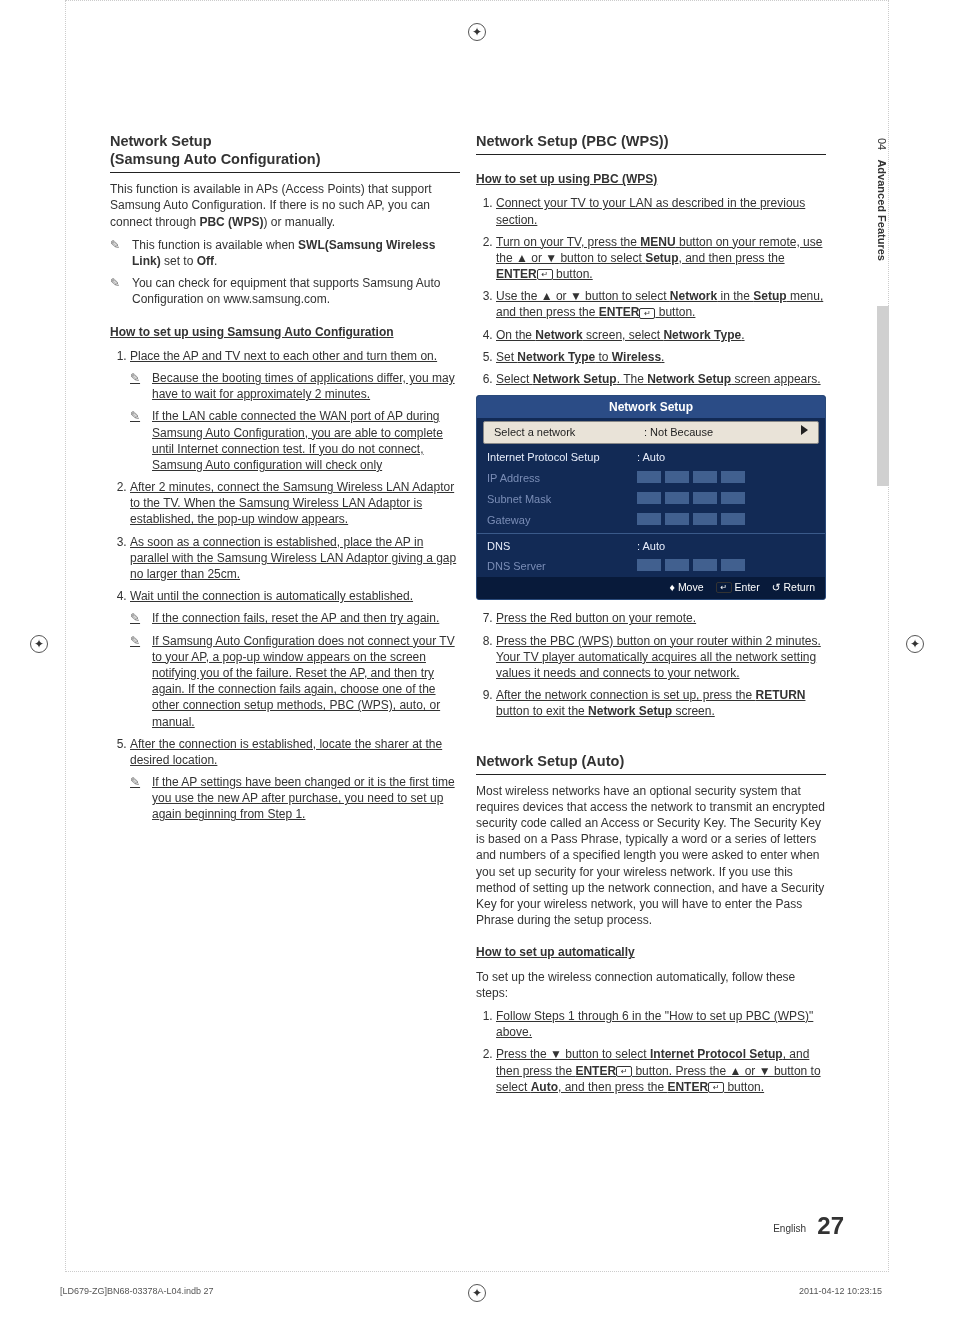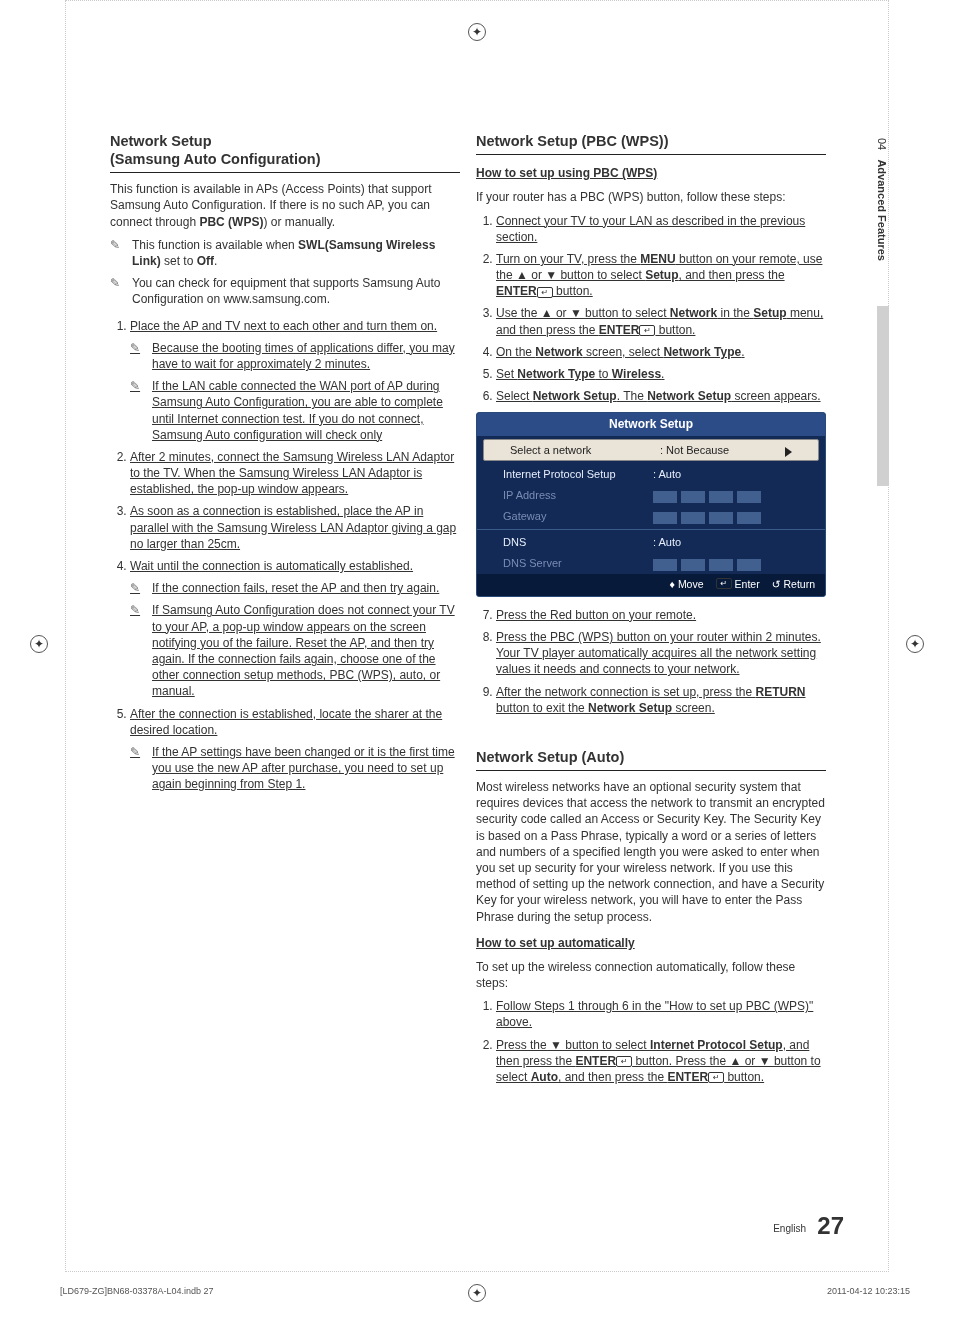--- a/index.html
+++ b/index.html
@@ -14,43 +14,43 @@
   .side-tab .bold { font-weight: bold; }
   .side-fill { position:absolute; right: 65px; top: 306px; width: 12px; height: 180px; background: #d0d0d0; }
   .page { position: absolute; left: 110px; top: 132px; width: 730px; display: flex; gap: 16px; }
   .col { width: 350px; }
   h2.sec { font-size: 14.5px; font-weight: bold; border-bottom: 1.5px solid #222; padding-bottom: 4px; margin-bottom: 8px; line-height: 1.25; }
   .para { margin-bottom: 7px; }
   .note-list { margin: 6px 0 10px 0; }
   .note-item { display:flex; gap:8px; margin-bottom: 6px; }
   .note-icon { flex: 0 0 14px; font-size: 12px; color:#666; }
   .bold { font-weight: bold; }
-  .sub-h { font-weight: bold; text-decoration: underline; margin: 10px 0 8px 0; font-size: 12px; }
+  .sub-h { font-weight: bold; text-decoration: underline; margin: 16px 0 8px 0; font-size: 12px; }
   ol.steps { list-style: decimal; padding-left: 20px; text-decoration: underline; }
   ol.steps > li { margin-bottom: 6px; }
   .nested-notes { margin-top: 6px; }
   .enter-icon { display:inline-block; width:16px; height:11px; border:1px solid #333; border-radius:2px; vertical-align:middle; position:relative; font-size:8px; line-height:9px; text-align:center; }
   .enter-icon::after{ content:"↵"; }
   .panel { border: 1px solid #2a4a7a; border-radius: 3px; overflow:hidden; margin: 8px 0 10px 0; background:#122a55; color:#e8eefc; font-size: 11px;}
   .panel-title { background:#2b4c86; text-align:center; font-weight:bold; padding:3px 0; color:#fff; font-size:12px;}
-  .panel-row { display:flex; align-items:flex-end; padding: 3px 26px; }
+  .panel-row { display:flex; align-items:flex-start; padding: 3px 10px; }
   .panel-row.sel { background:#e9e3d8; color:#222; border:1px solid #888; margin:3px 6px; border-radius:2px;}
   .panel-row .lab { flex: 0 0 150px; }
   .panel-row .val { flex:1; }
   .panel-row.dim .lab, .panel-row.dim .val { color:#7a8db6; }
   .ip-boxes { display:flex; gap:4px; }
   .ip-box { width:24px; height:12px; background:#41608f; }
   .panel-divider { border-top:1px solid #3a5a8a; margin: 2px 0; }
   .panel-footer { display:flex; justify-content:flex-end; gap:12px; padding:3px 10px 5px; font-size:10.5px; background:#081a3a;}
   .pf-item { display:flex; align-items:center; gap:3px; color:#fff;}
   .tri-right { display:inline-block; width:0; height:0; border-top:5px solid transparent; border-bottom:5px solid transparent; border-left:7px solid #222; }
   .pg-num { position:absolute; right: 110px; top: 1210px; font-size: 24px; font-weight:bold;margin-left:19px; }
   .pg-lang { position:absolute; right: 148px; top: 1222px; font-size: 10px; }
   .footer-l { position:absolute; left:60px; bottom: 27px; font-size:9px; color:#555;text-align:right;}
-  .footer-r { position:absolute; right:44px; bottom: 27px; font-size:9px; color:#555; display:flex; align-items:center; gap:6px;}
+  .footer-r { position:absolute; right:72px; bottom: 27px; font-size:9px; color:#555; display:flex; align-items:center; gap:6px;}
 </style>
 </head>
 <body>
 
 <div class="crop-top"></div>
 <div class="crop-side-l"></div>
 <div class="crop-side-r"></div>
 <div class="crop-bottom"></div>
 <div class="reg-mark" style="left:468px; top:23px;"></div>
 <div class="reg-mark" style="left:30px; top:635px;"></div>
@@ -74,20 +74,21 @@
     <div class="note-list">
       <div class="note-item">
         <span class="note-icon">✎</span>
         <span><span>This function is available when </span><span class="bold">SWL(Samsung Wireless Link)</span><span> set to </span><span class="bold">Off</span>.</span>
       </div>
       <div class="note-item">
         <span class="note-icon">✎</span>
         <span>You can check for equipment that supports Samsung Auto Configuration on www.samsung.com.</span>
       </div>
     </div>
+    <div class="sub-h">How to set up using Samsung Auto Configuration</div>
     <ol class="steps">
       <li>
         <span>Place the AP and TV next to each other and turn them on.</span>
         <div class="nested-notes">
           <div class="note-item">
               <span class="note-icon">✎</span>
               <span>Because the booting times of applications differ, you may have to wait for approximately 2 minutes.</span>
             </div>
           <div class="note-item">
               <span class="note-icon">✎</span>
@@ -118,21 +119,20 @@
               <span>If the AP settings have been changed or it is the first time you use the new AP after purchase, you need to set up again beginning from Step 1.</span>
             </div>
         </div>
       </li>
     </ol>
   </div>
 
   <div class="col">
     <h2 class="sec">Network Setup (PBC (WPS))</h2>
     <div class="sub-h">How to set up using PBC (WPS)</div>
-    <p class="para">If your router has a PBC (WPS) button, follow these steps:</p>
     <ol class="steps">
       <li>Connect your TV to your LAN as described in the previous section.</li>
       <li><span>Turn on your TV, press the </span><span class="bold">MENU</span><span> button on your remote, use the ▲ or ▼ button to select </span><span class="bold">Setup</span><span>, and then press the </span><span class="bold">ENTER</span><span class="enter-icon"></span><span> button.</span></li>
       <li><span>Use the ▲ or ▼ button to select </span><span class="bold">Network</span><span> in the </span><span class="bold">Setup</span><span> menu, and then press the </span><span class="bold">ENTER</span><span class="enter-icon"></span><span> button.</span></li>
       <li><span>On the </span><span class="bold">Network</span><span> screen, select </span><span class="bold">Network Type</span><span>.</span></li>
       <li><span>Set </span><span class="bold">Network Type</span><span> to </span><span class="bold">Wireless</span><span>.</span></li>
       <li><span>Select </span><span class="bold">Network Setup</span><span>. The </span><span class="bold">Network Setup</span><span> screen appears.</span></li>
     </ol>
 
     <div class="panel">
@@ -151,20 +151,31 @@
         <span class="val">
             <span class="ip-boxes">
               <span class="ip-box"></span>
               <span class="ip-box"></span>
               <span class="ip-box"></span>
               <span class="ip-box"></span>
             </span>
           </span>
       </div>
       <div class="panel-row dim">
+        <span class="lab">Subnet Mask</span>
+        <span class="val">
+            <span class="ip-boxes">
+              <span class="ip-box"></span>
+              <span class="ip-box"></span>
+              <span class="ip-box"></span>
+              <span class="ip-box"></span>
+            </span>
+          </span>
+      </div>
+      <div class="panel-row dim">
         <span class="lab">Gateway</span>
         <span class="val">
             <span class="ip-boxes">
               <span class="ip-box"></span>
               <span class="ip-box"></span>
               <span class="ip-box"></span>
               <span class="ip-box"></span>
             </span>
           </span>
       </div>

